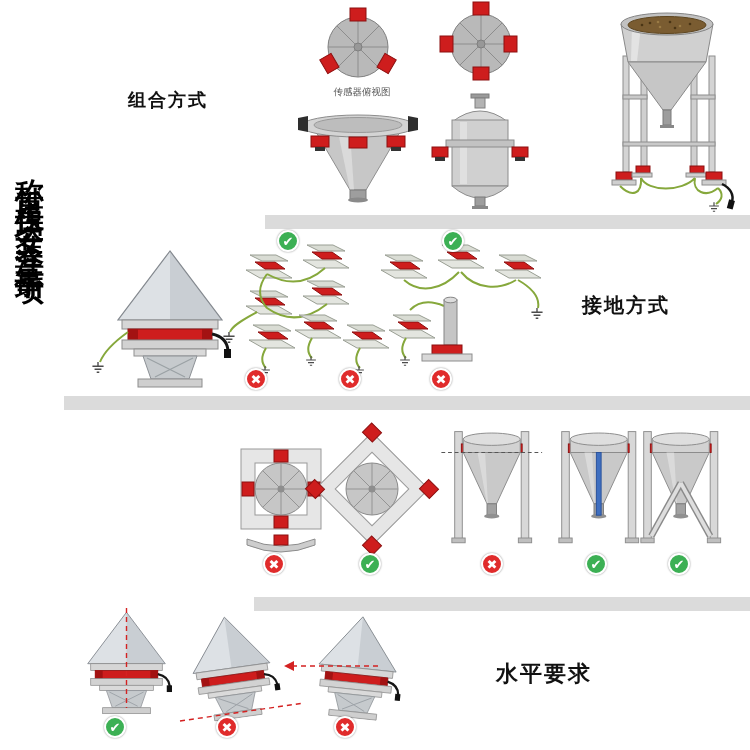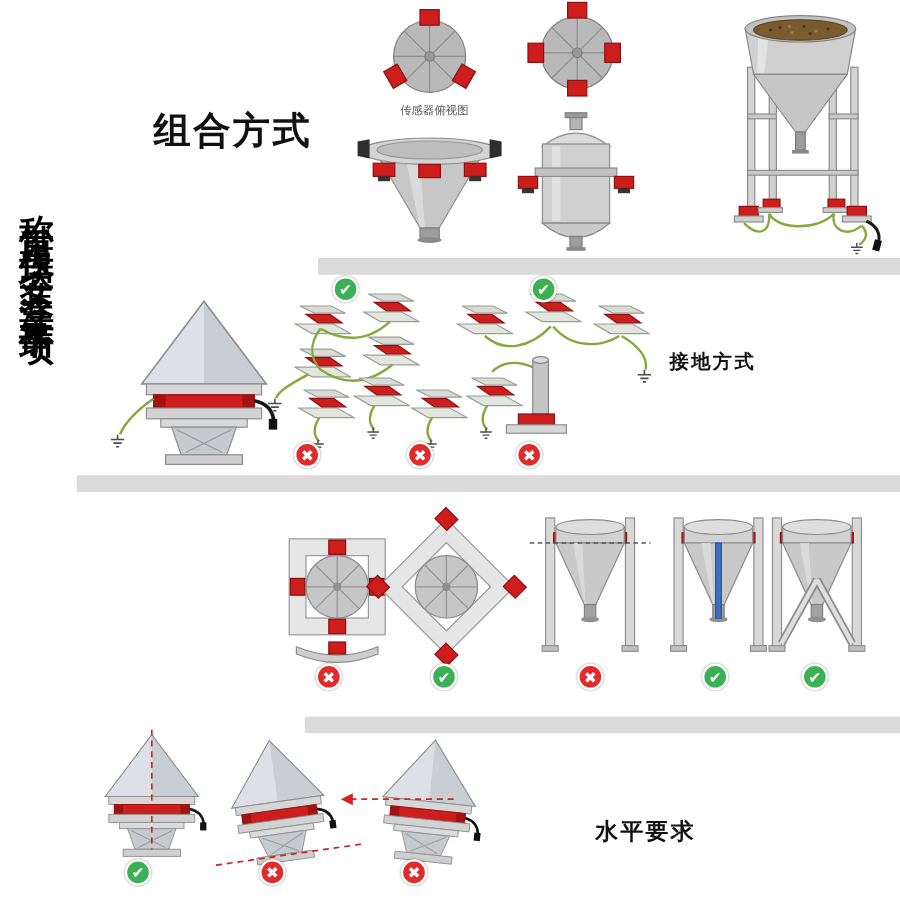--- a/index.html
+++ b/index.html
@@ -7,24 +7,24 @@
     font-family:"Liberation Sans","DejaVu Sans",sans-serif;}
   .stage{position:relative;width:750px;height:750px;background:#fff;overflow:hidden}
   .vtitle{position:absolute;left:10px;top:156px;writing-mode:vertical-rl;
     text-orientation:upright;font-size:29px;font-weight:700;letter-spacing:11px;
     color:#000;white-space:nowrap;}
   .divider{position:absolute;background:#dbdbdb;height:14px;}
   .d1{left:265px;top:215px;width:485px}
   .d2{left:64px;top:396px;width:686px}
   .d3{left:254px;top:597px;width:496px}
   .slabel{position:absolute;color:#111;font-weight:700;letter-spacing:2px;}
-  .lbl-comb{left:128px;top:88px;font-size:31px}
-  .lbl-gnd{left:558px;top:292px;font-size:16px}
+  .lbl-comb{left:128px;top:88px;font-size:18px}
+  .lbl-gnd{left:582px;top:292px;font-size:20px}
   .lbl-bear{left:118px;top:477px;font-size:22px}
-  .lbl-lvl{left:496px;top:680px;font-size:19px}
+  .lbl-lvl{left:496px;top:659px;font-size:22px}
   .art{position:absolute}
   .art1{left:270px;top:0}
   .art2{left:60px;top:228px}
   .art3{left:235px;top:420px}
   .art4{left:60px;top:608px}
   .badge{position:absolute;width:22px;height:22px;border-radius:50%;
     border:2px solid #fff;box-shadow:0 0 2px rgba(0,0,0,.45);color:#fff;
     font-size:13px;font-weight:700;display:flex;align-items:center;
     justify-content:center;line-height:1;}
   .badge.ok{background:#3cb054}

